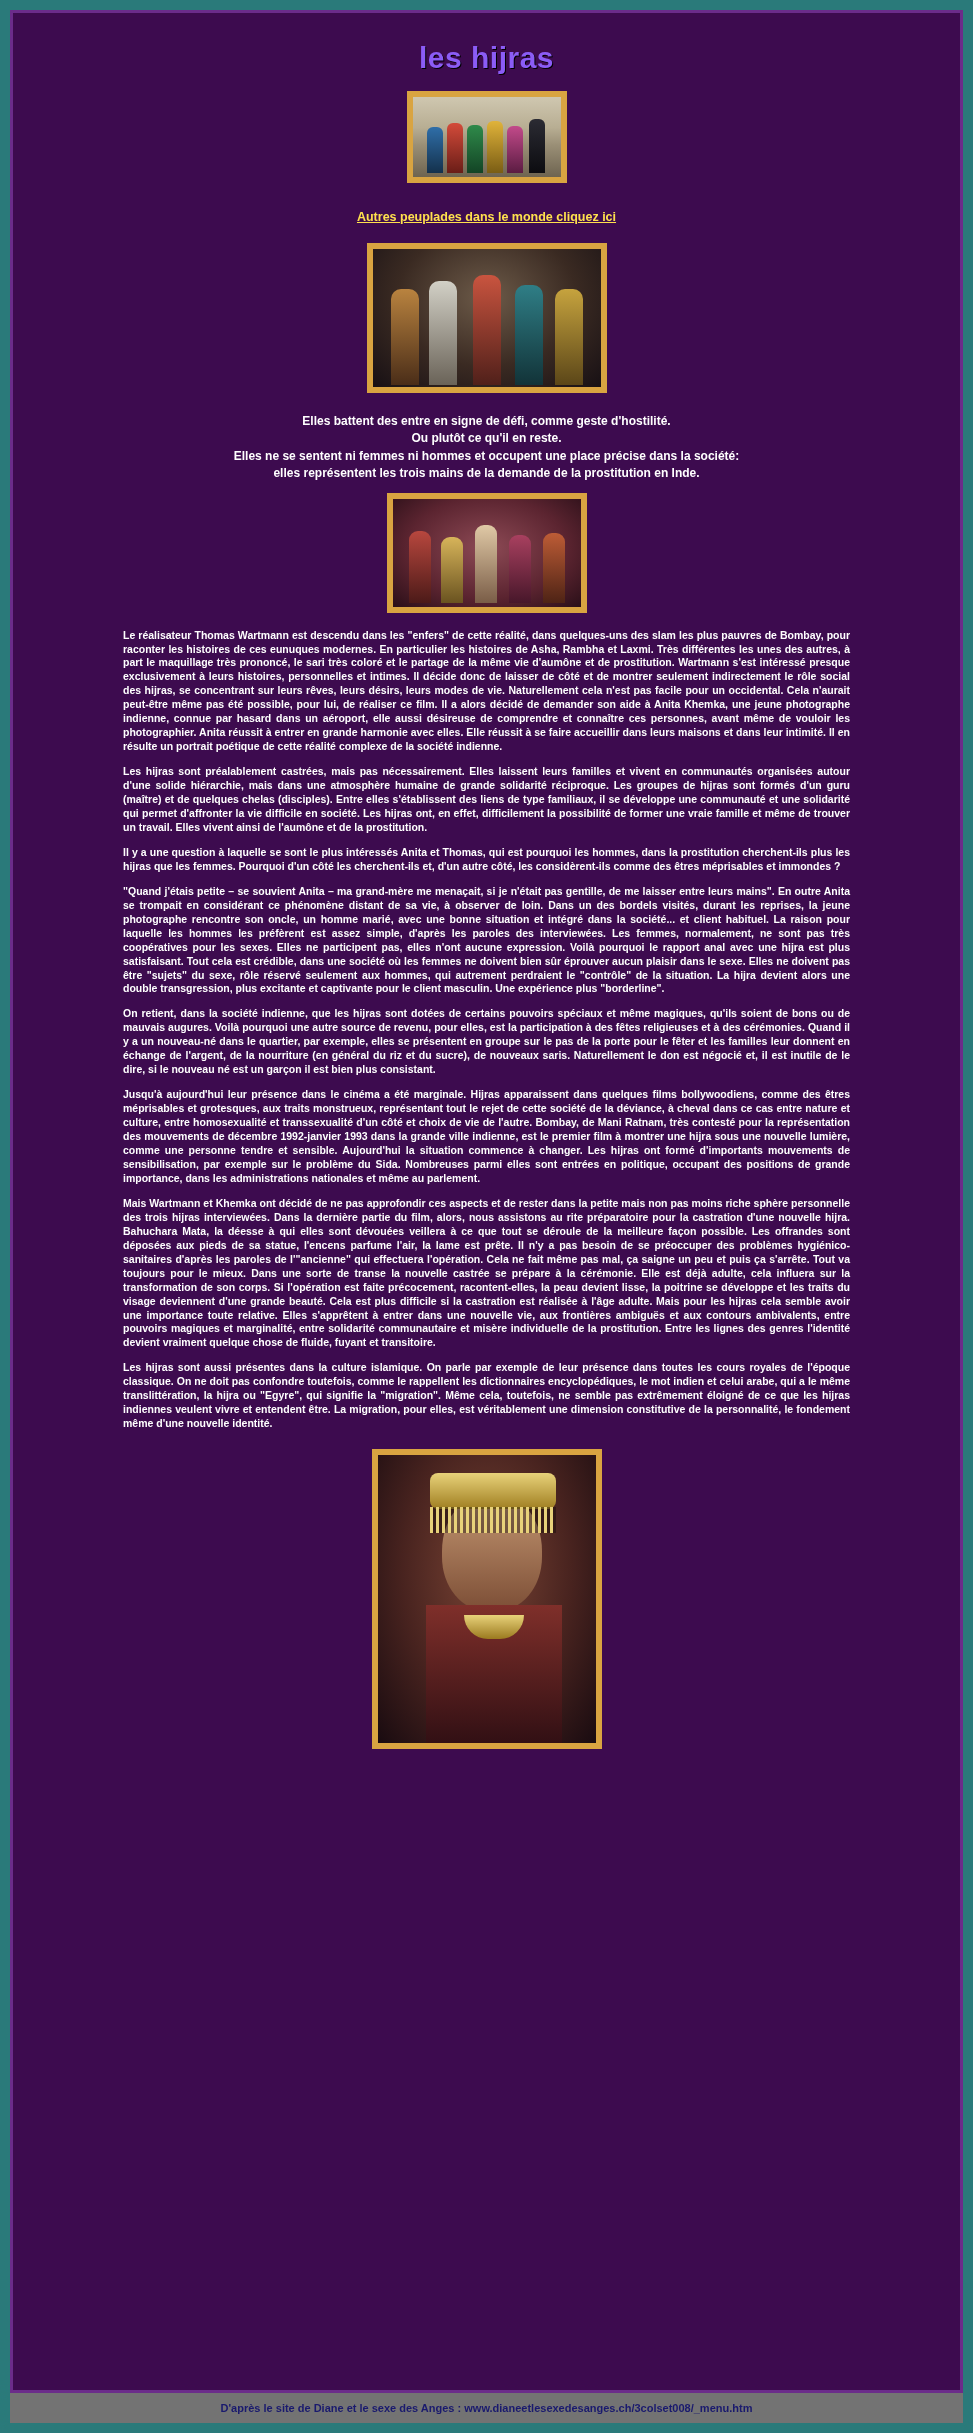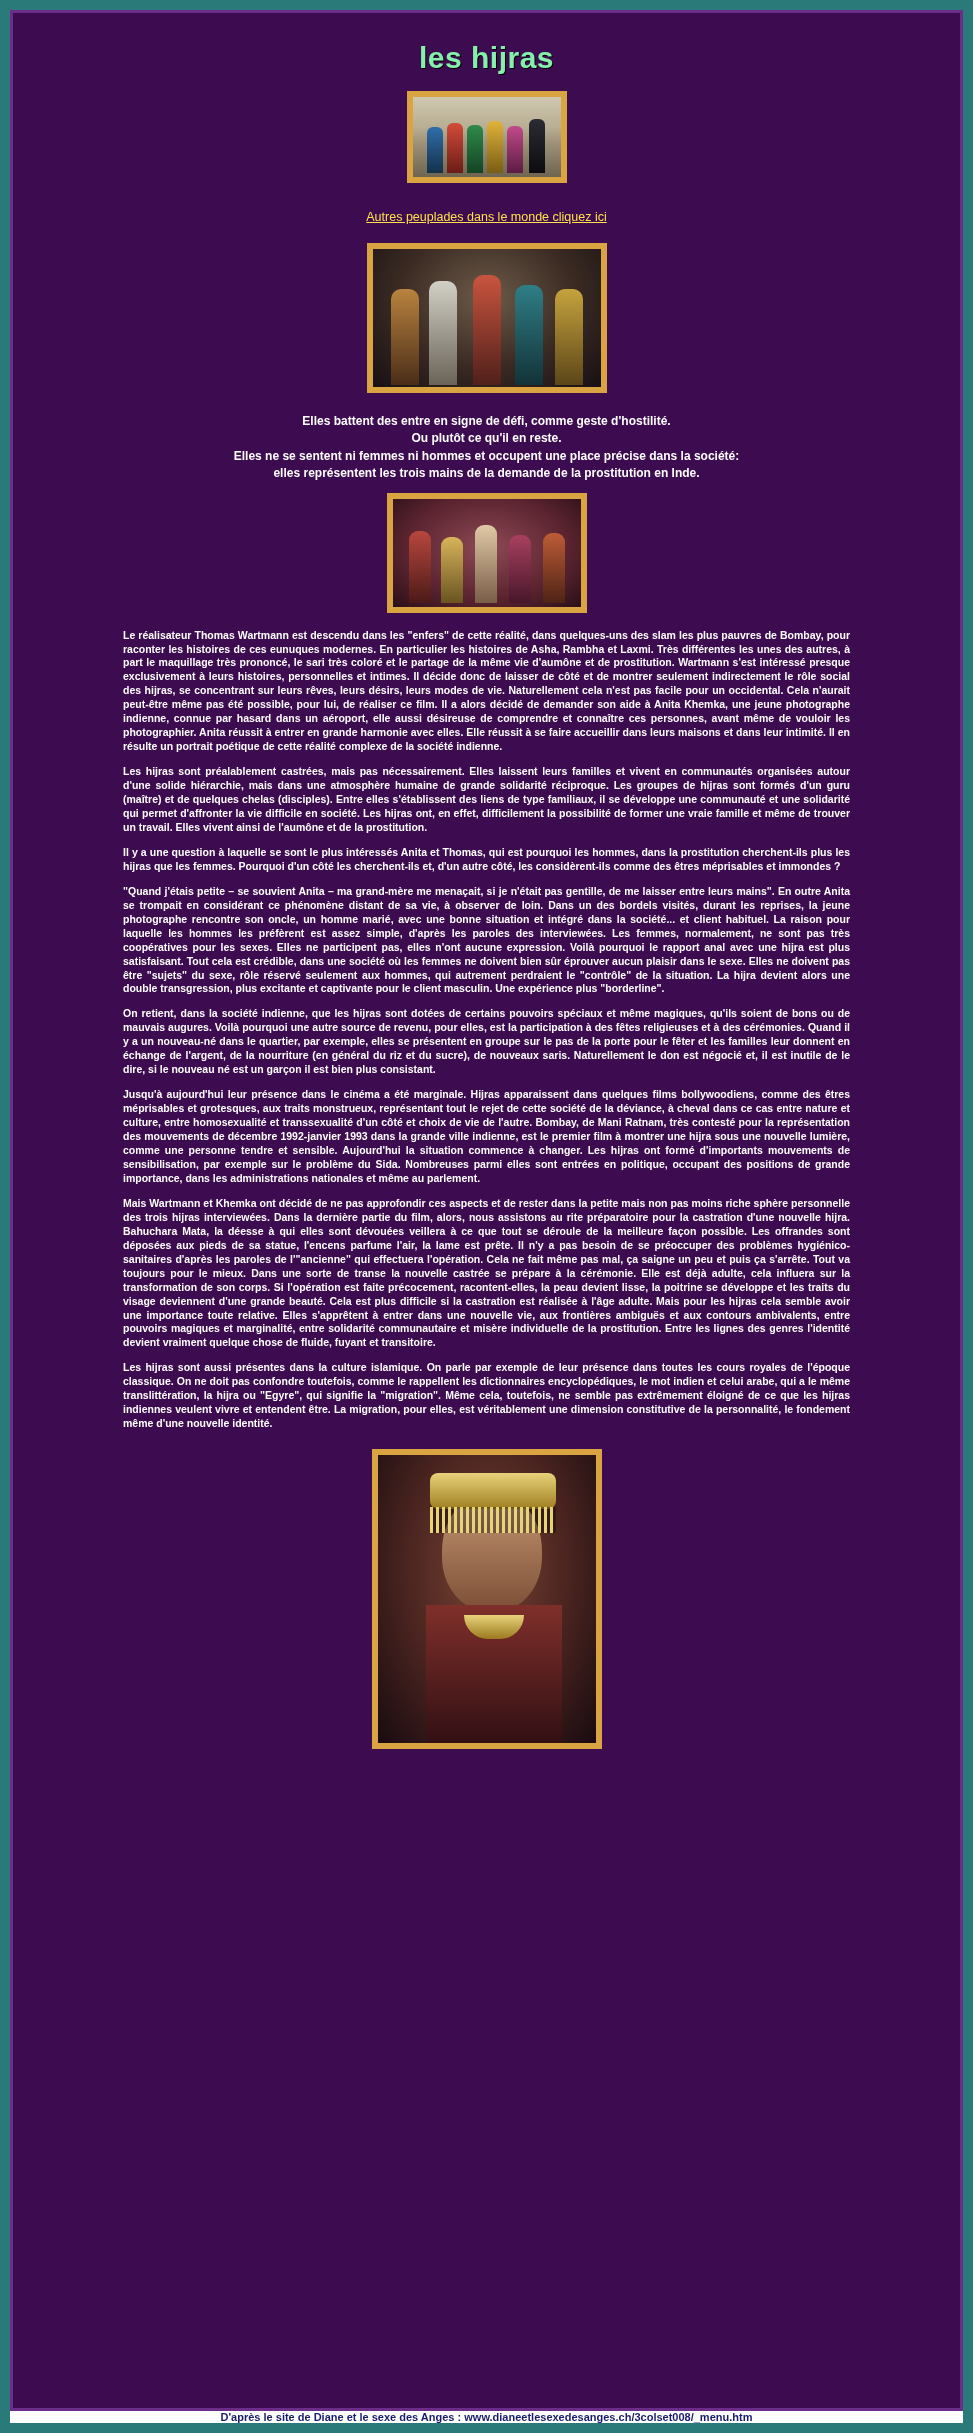--- a/index.html
+++ b/index.html
@@ -37,21 +37,21 @@
     border: 3px solid #6b2c8a;
     box-sizing: border-box;
     overflow: hidden;
   }
   .content {
     position: relative;
     padding: 14px 24px 10px 24px;
   }
   .title {
     text-align: center;
-    color: #86efac;
+    color: #8b5cf6;
     font-size: 30px;
     font-weight: bold;
     letter-spacing: 0.5px;
     margin: 14px 0 16px 0;
     text-shadow: 1px 1px 0 #000;
   }
   .photo-wrap {
     text-align: center;
     margin: 10px 0 12px 0;
   }
@@ -97,21 +97,21 @@
       radial-gradient(ellipse at 50% 40%, #7a4434 0%, #48231f 55%, #190b10 100%);
   }
 
   .link-line {
     text-align: center;
     margin: 20px 0 18px 0;
   }
   .link-line a {
     color: #ffe14d;
     font-size: 12.5px;
-    font-weight: normal;
+    font-weight: bold;
     text-decoration: underline;
   }
   .lead {
     text-align: center;
     color: #ffffff;
     font-size: 12px;
     font-weight: bold;
     line-height: 1.45;
     margin: 16px 34px 10px 34px;
   }
@@ -120,27 +120,27 @@
     font-size: 10.5px;
     line-height: 1.33;
     font-weight: bold;
     margin: 0 86px;
     text-align: justify;
   }
   .body-text p { margin: 0 0 11px 0; }
   .footer-bar {
     position: absolute;
     left: 10px; right: 10px; bottom: 10px;
-    background: #ffffff;
+    background: #737373;
     border-top: 3px solid #6b2c8a;
     color: #1a1a6e;
     font-size: 11px;
     font-weight: bold;
     text-align: center;
-    padding: 0 4px;
+    padding: 9px 4px;
     box-sizing: border-box;
   }
 </style>
 </head>
 <body>
 
 <div class="page">
   <div class="outer-band"></div>
   <div class="inner-frame">
     <div class="content">

